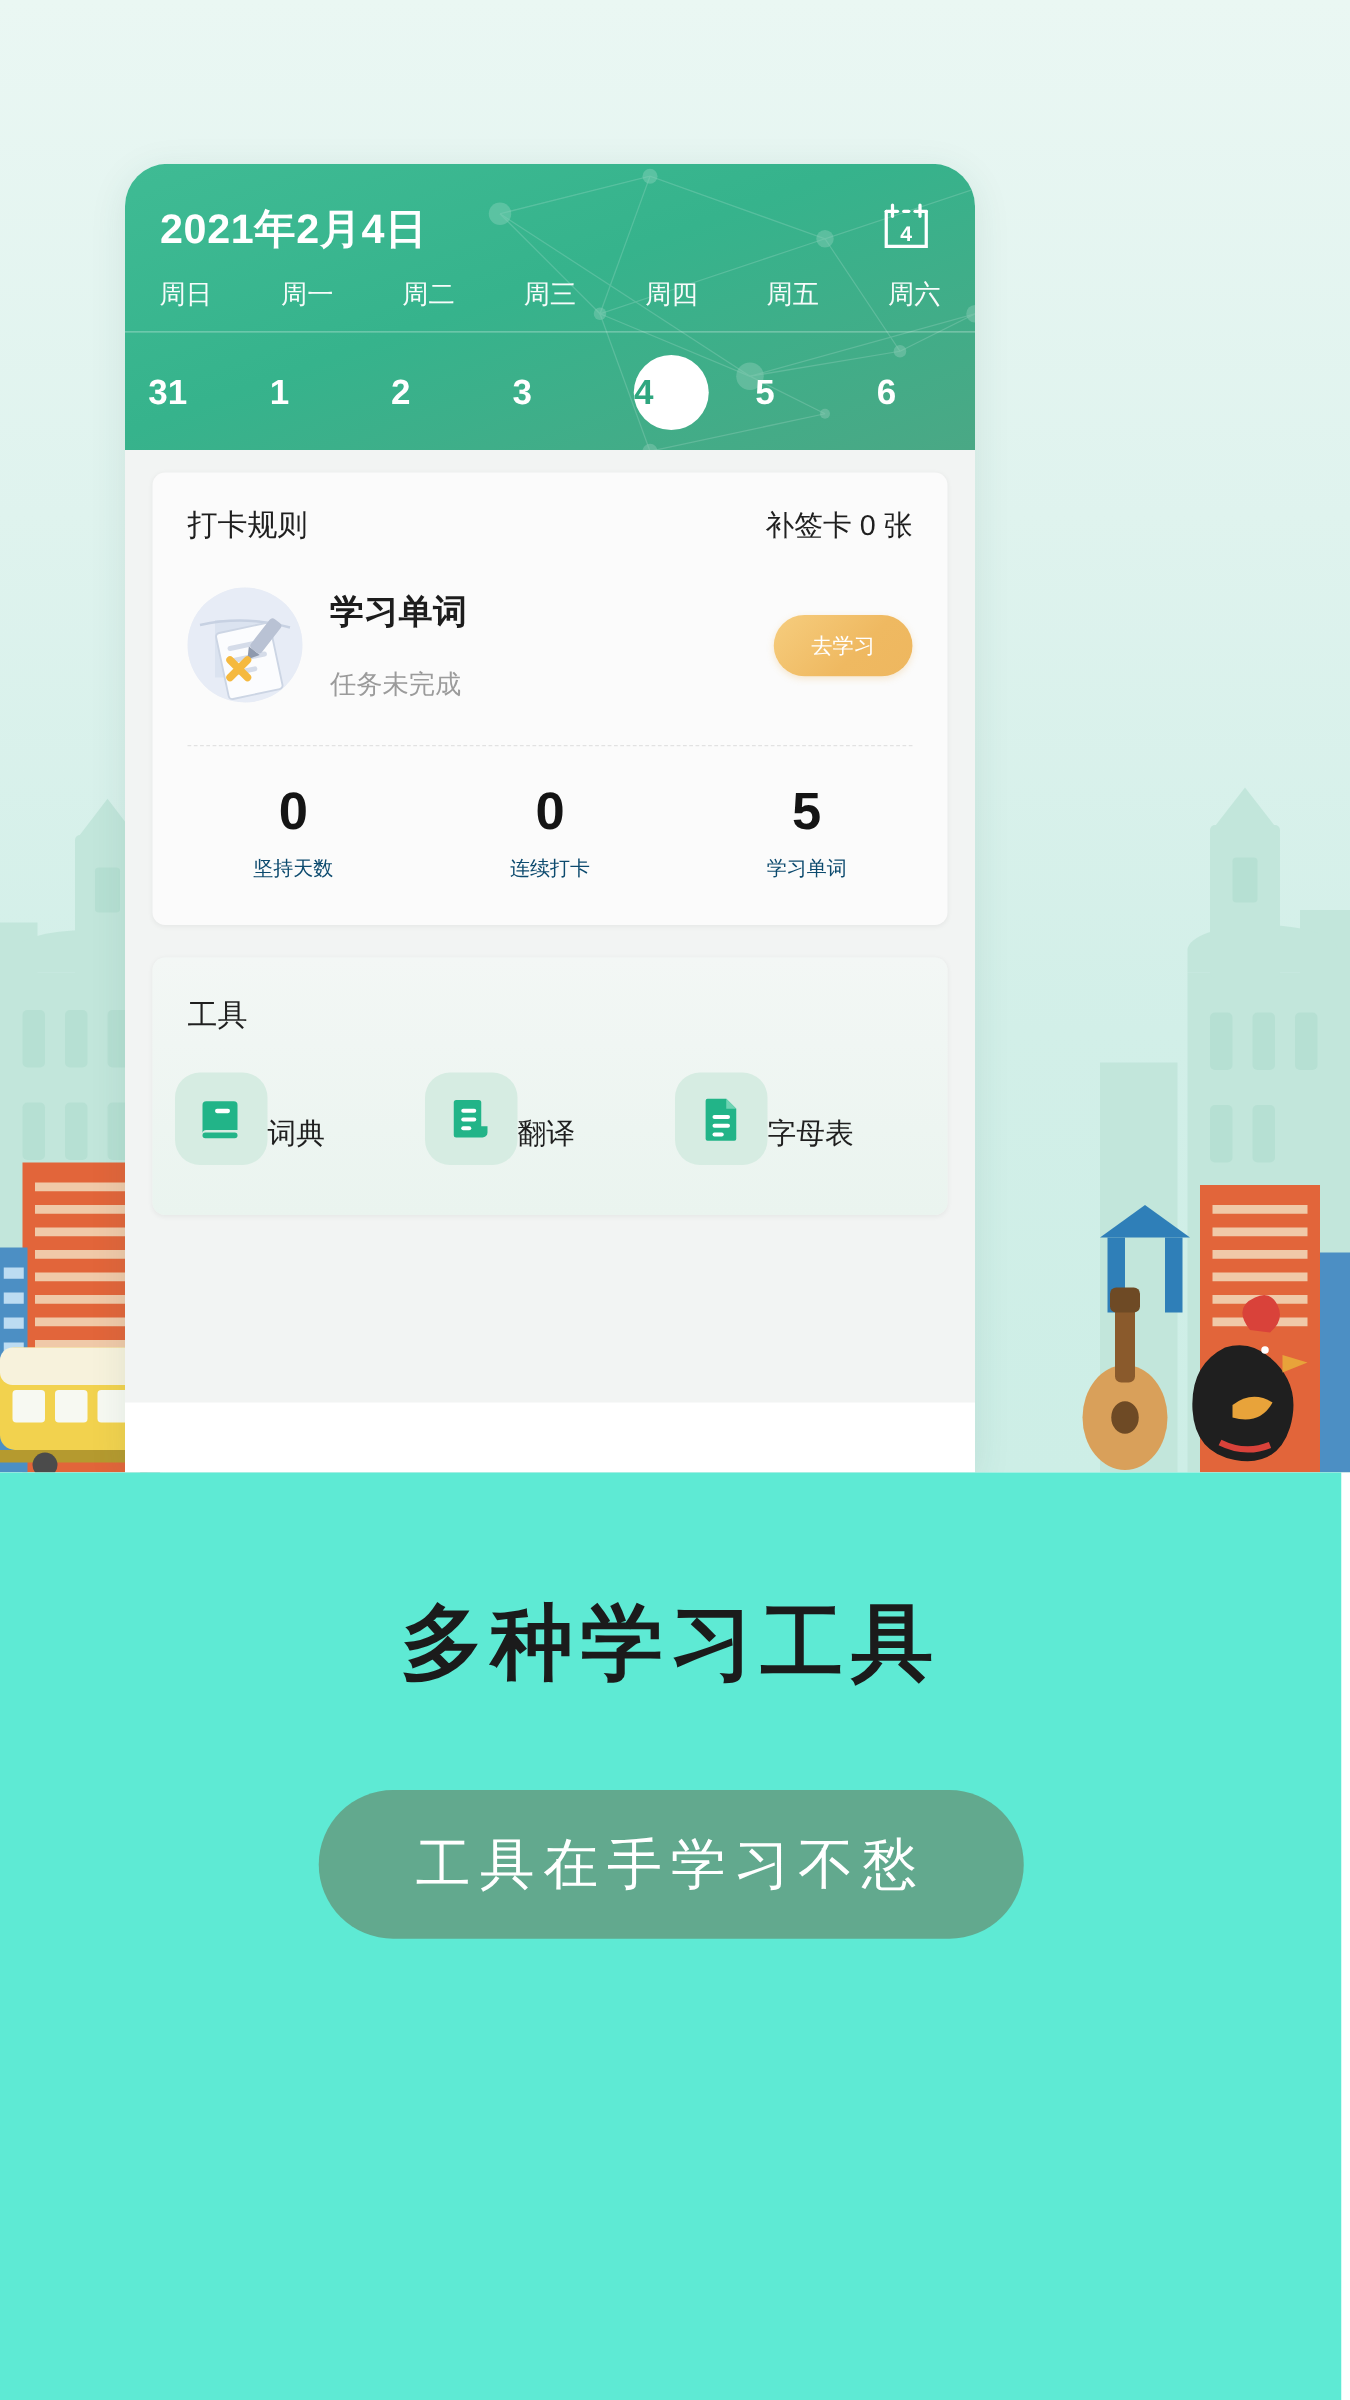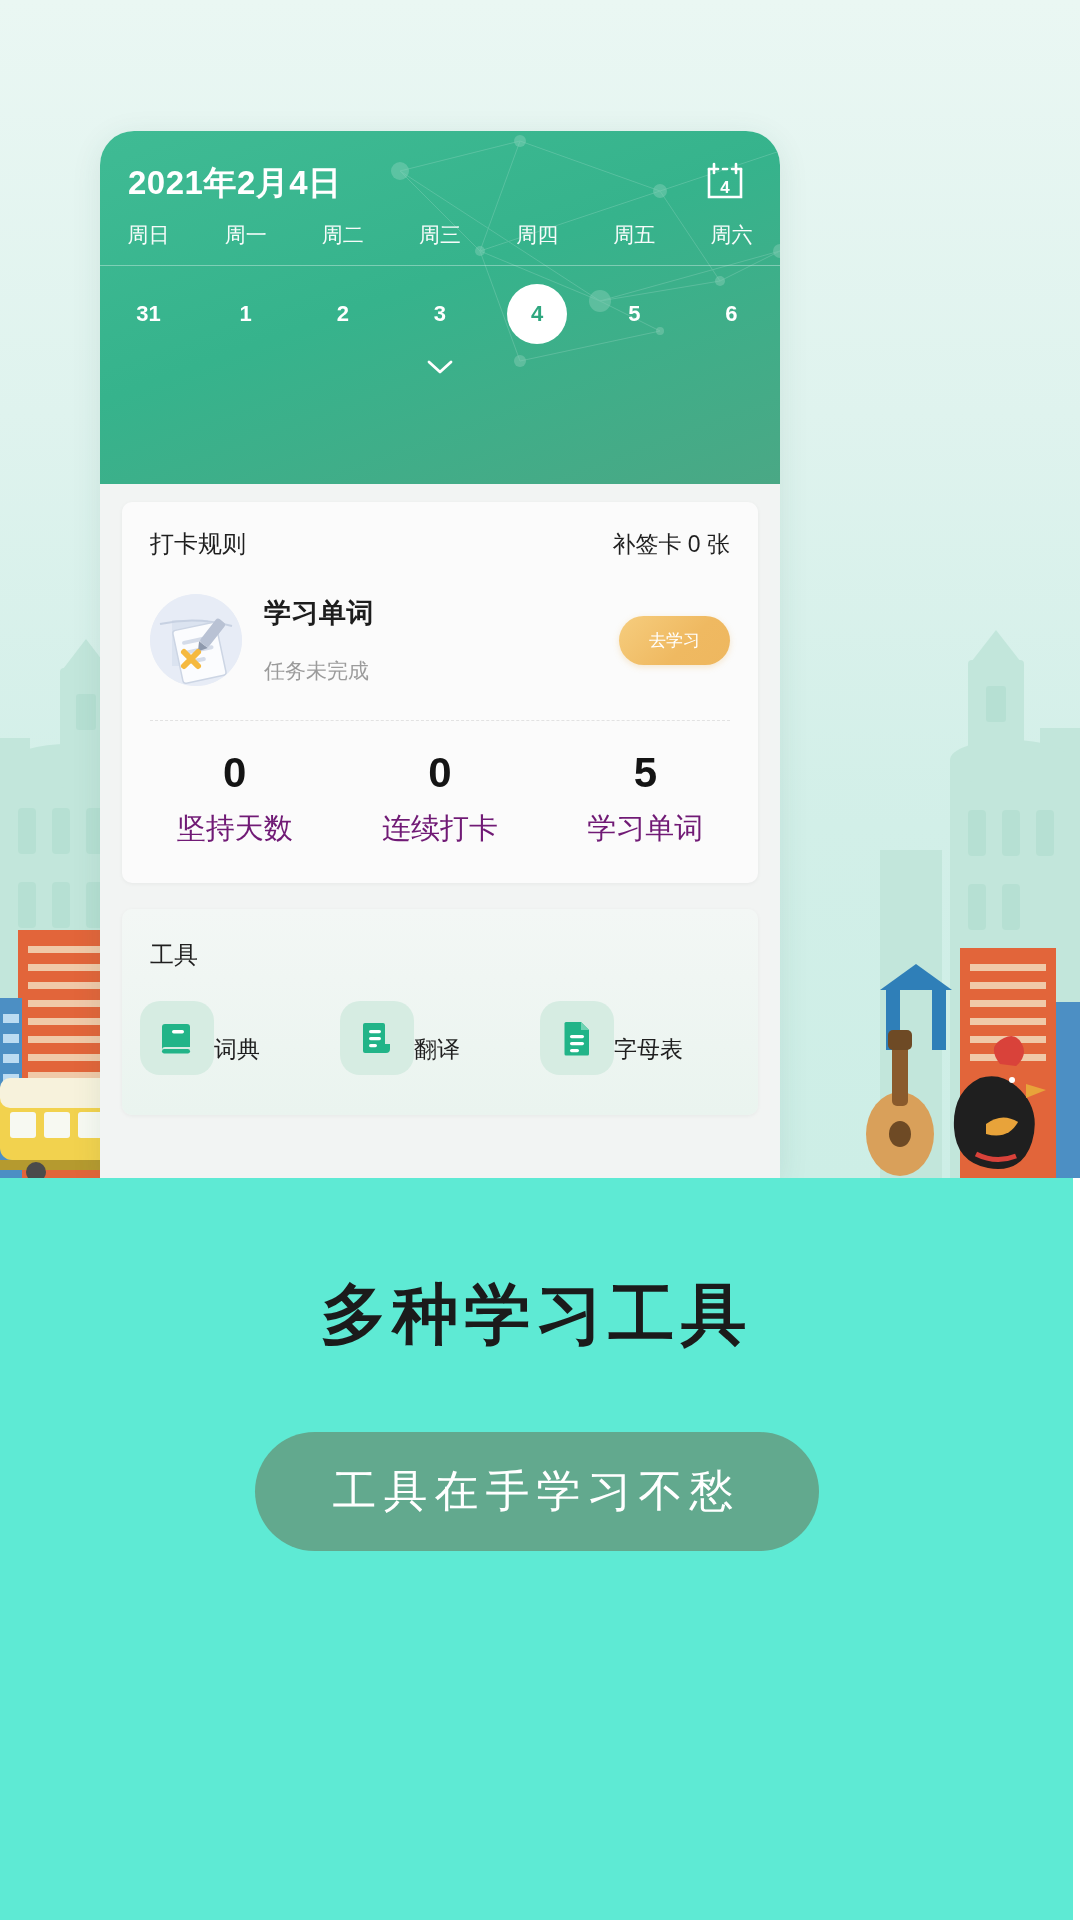--- a/index.html
+++ b/index.html
@@ -29,21 +29,21 @@
     box-shadow:0 6px 30px rgba(40,90,80,.10);
     overflow:hidden;
   }
 
   
   .header {
     position:relative;
     margin:0 0 0 0;
     padding:0;
     background:linear-gradient(160deg,#3fbb94 0%, #36b38c 45%, #4aa885 100%);
-    height:353px;
+    height:229px;
     overflow:hidden;
   }
   .header .net { position:absolute; inset:0; opacity:.35; }
   .header-top {
     position:relative;
     display:flex; align-items:center; justify-content:space-between;
     padding:26px 32px 0 28px;
     height:78px;
   }
   .header-date {
@@ -68,22 +68,22 @@
   .daterow {
     position:relative;
     display:flex;
     padding:18px 0 6px 0;
   }
   .daterow .cell {
     flex:1; display:flex; align-items:center; justify-content:center;
     height:60px;
   }
   .daterow .num {
-    width:60px; height:60px; line-height:60px; text-align:center;
-    color:#ffffff; font-size:22px; font-weight:600; border-radius:50%;
+    width:60px; height:60px; line-height:60px; 
+    color:#ffffff; font-size:28px; font-weight:600; border-radius:50%;
   }
   .daterow .num.sel {
     background:#ffffff; color:#2fa77f;
   }
   .chev-wrap {
     position:relative;
     display:flex; justify-content:center; align-items:center;
     height:34px;
   }
 
@@ -131,21 +131,21 @@
     cursor:pointer;
     box-shadow:0 2px 6px rgba(230,170,70,.25);
     text-align:center;
   }
 
   .divider { height:1px; border-top:1px dashed #e2e2e2; margin:0 28px; }
 
   .stats { display:flex; padding:28px 10px 34px 10px; }
   .stats .col { flex:1; text-align:center; }
   .stats .val { font-size:42px; font-weight:700; color:#141414; }
-  .stats .lab { font-size:29px; color:#701a75; margin-top:12px; }
+  .stats .lab { font-size:16px; color:#0c4a6e; margin-top:12px; }
 
   .tools-card {
     margin-top:26px;
     background:linear-gradient(180deg,#f3f7f5 0%, #eaf4ef 100%);
     border-radius:10px;
     box-shadow:0 1px 4px rgba(0,0,0,.05);
     overflow:hidden;
   }
   .tools-title { font-size:24px; color:#1f1f1f; padding:30px 28px 8px 28px; }
   .tools-grid { display:flex; padding:22px 18px 40px 18px; }

